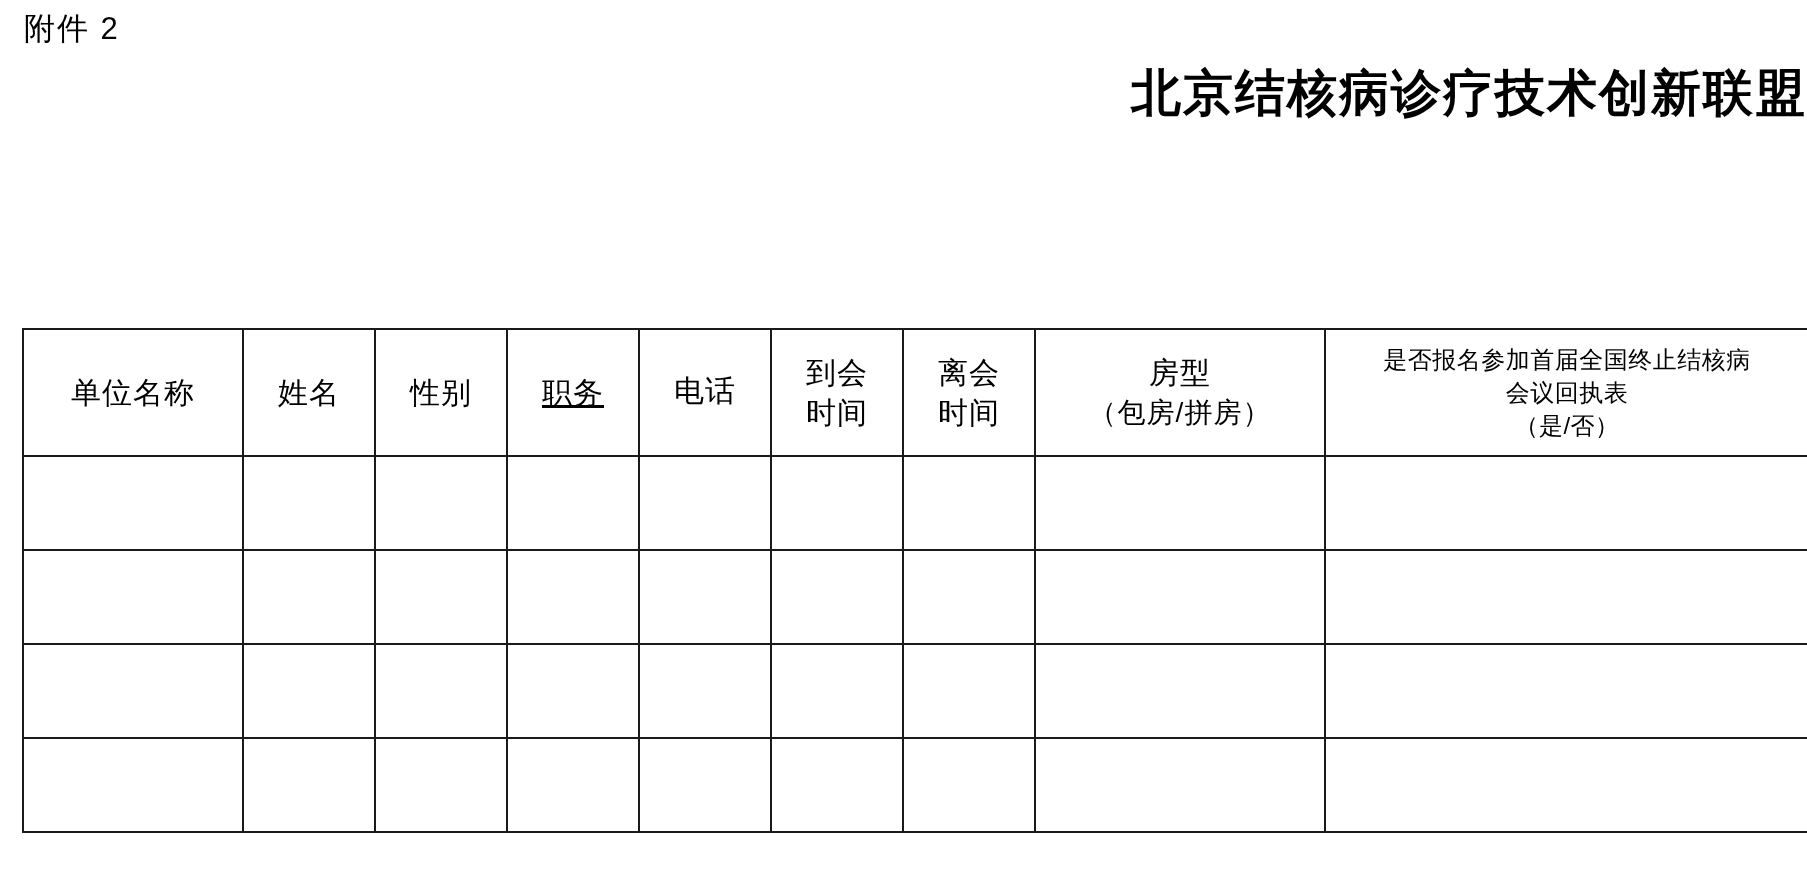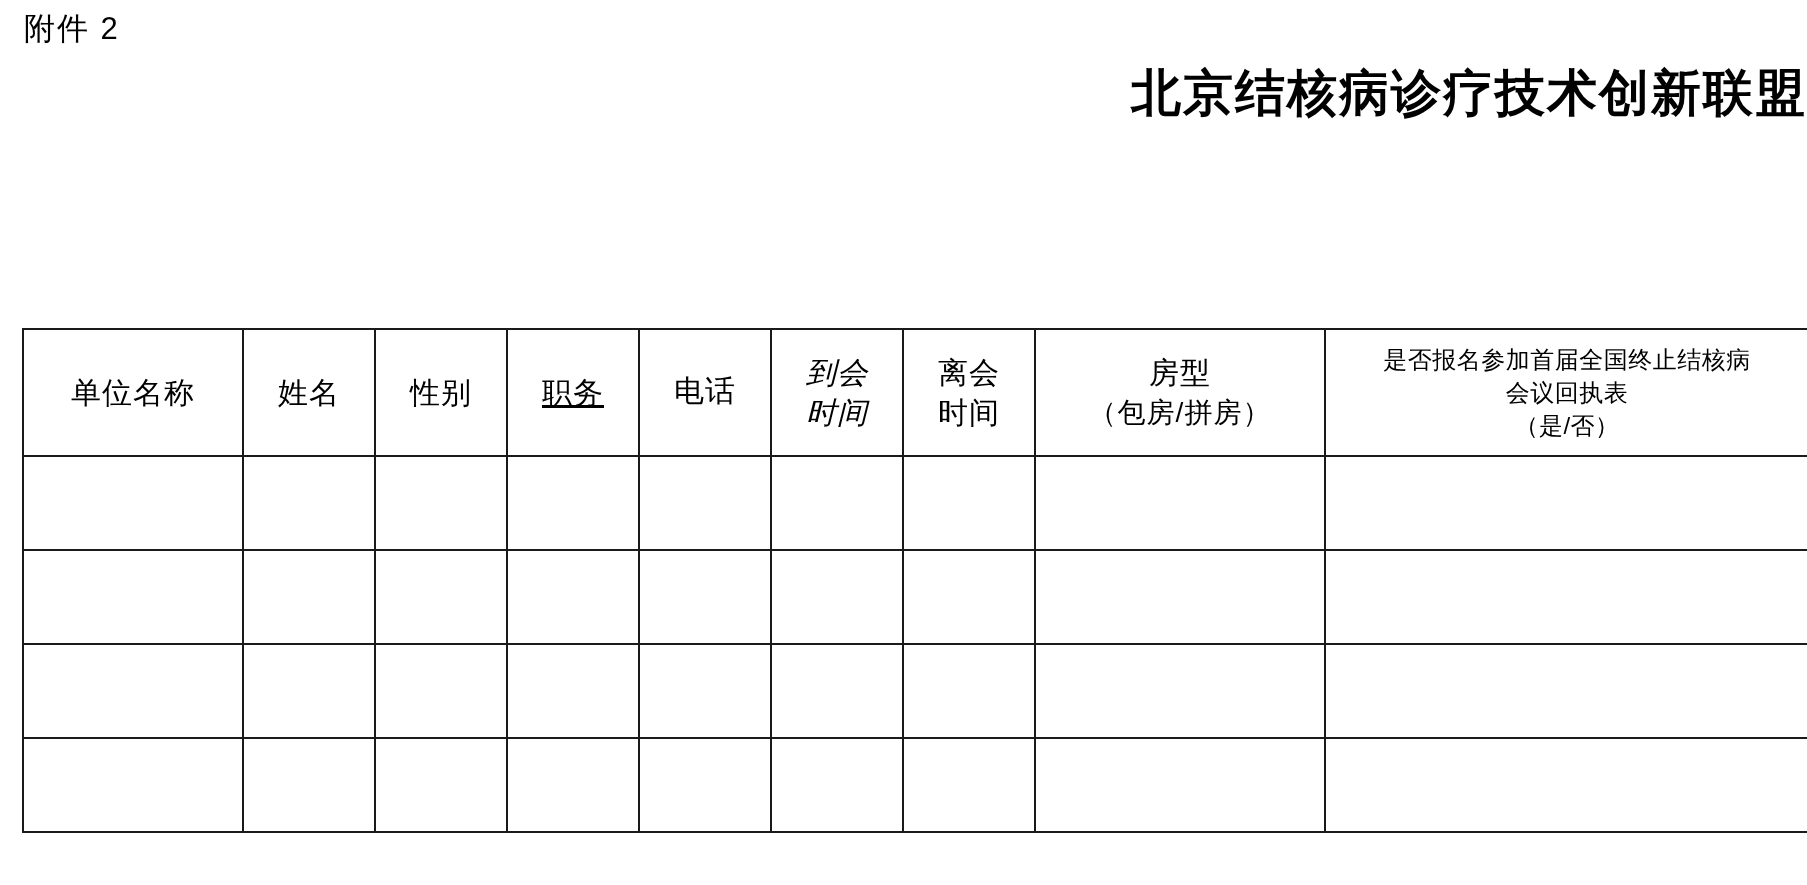--- a/index.html
+++ b/index.html
@@ -73,21 +73,21 @@
     letter-spacing: 1px;
   }
   thead th .stack-line {
     display: block;
   }
   th.col-unit  { width: 218px; border-radius: 11px; }
   th.col-name  { width: 130px; margin-top: 48px; }
   th.col-gender{ width: 130px; }
   th.col-duty  { width: 130px; text-decoration: underline; }
   th.col-phone { width: 130px; font-family: Liberation Mono, monospace; }
-  th.col-arrive{ width: 130px; font-style: italic; }
+  th.col-arrive{ width: 130px; }
   th.col-leave { width: 130px; }
   th.col-room  { width: 288px; border-radius: 23px; }
   th.col-forum { width: 482px; }
   th.col-room .sub {
     font-size: 28px;
   }
   th.col-forum {
     font-size: 24px;
     line-height: 33px;
     letter-spacing: 0.5px;

